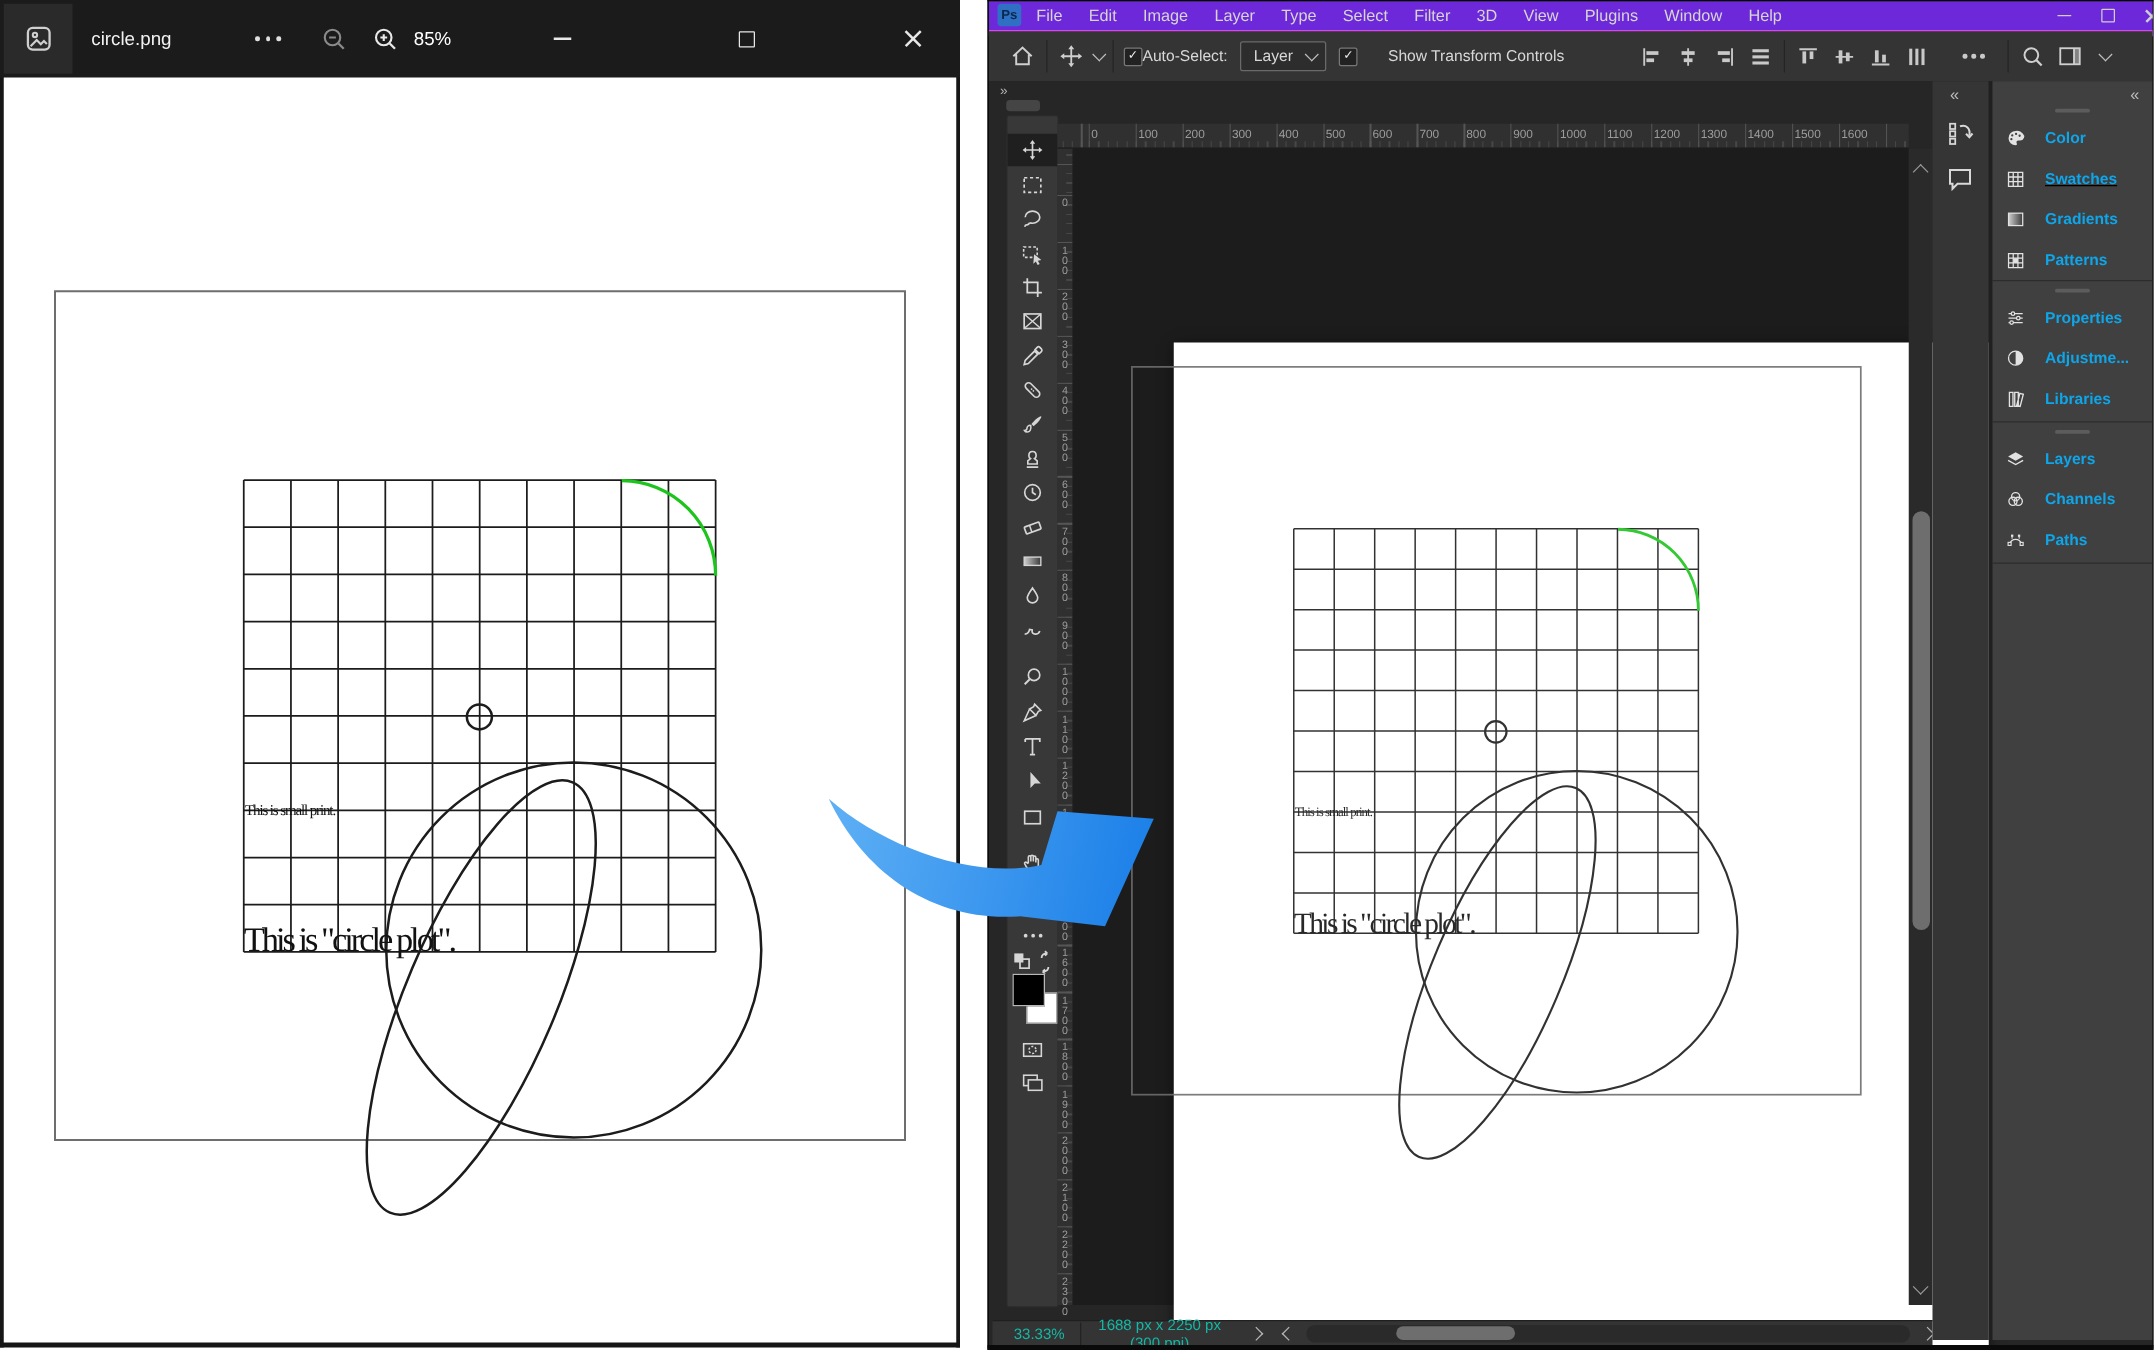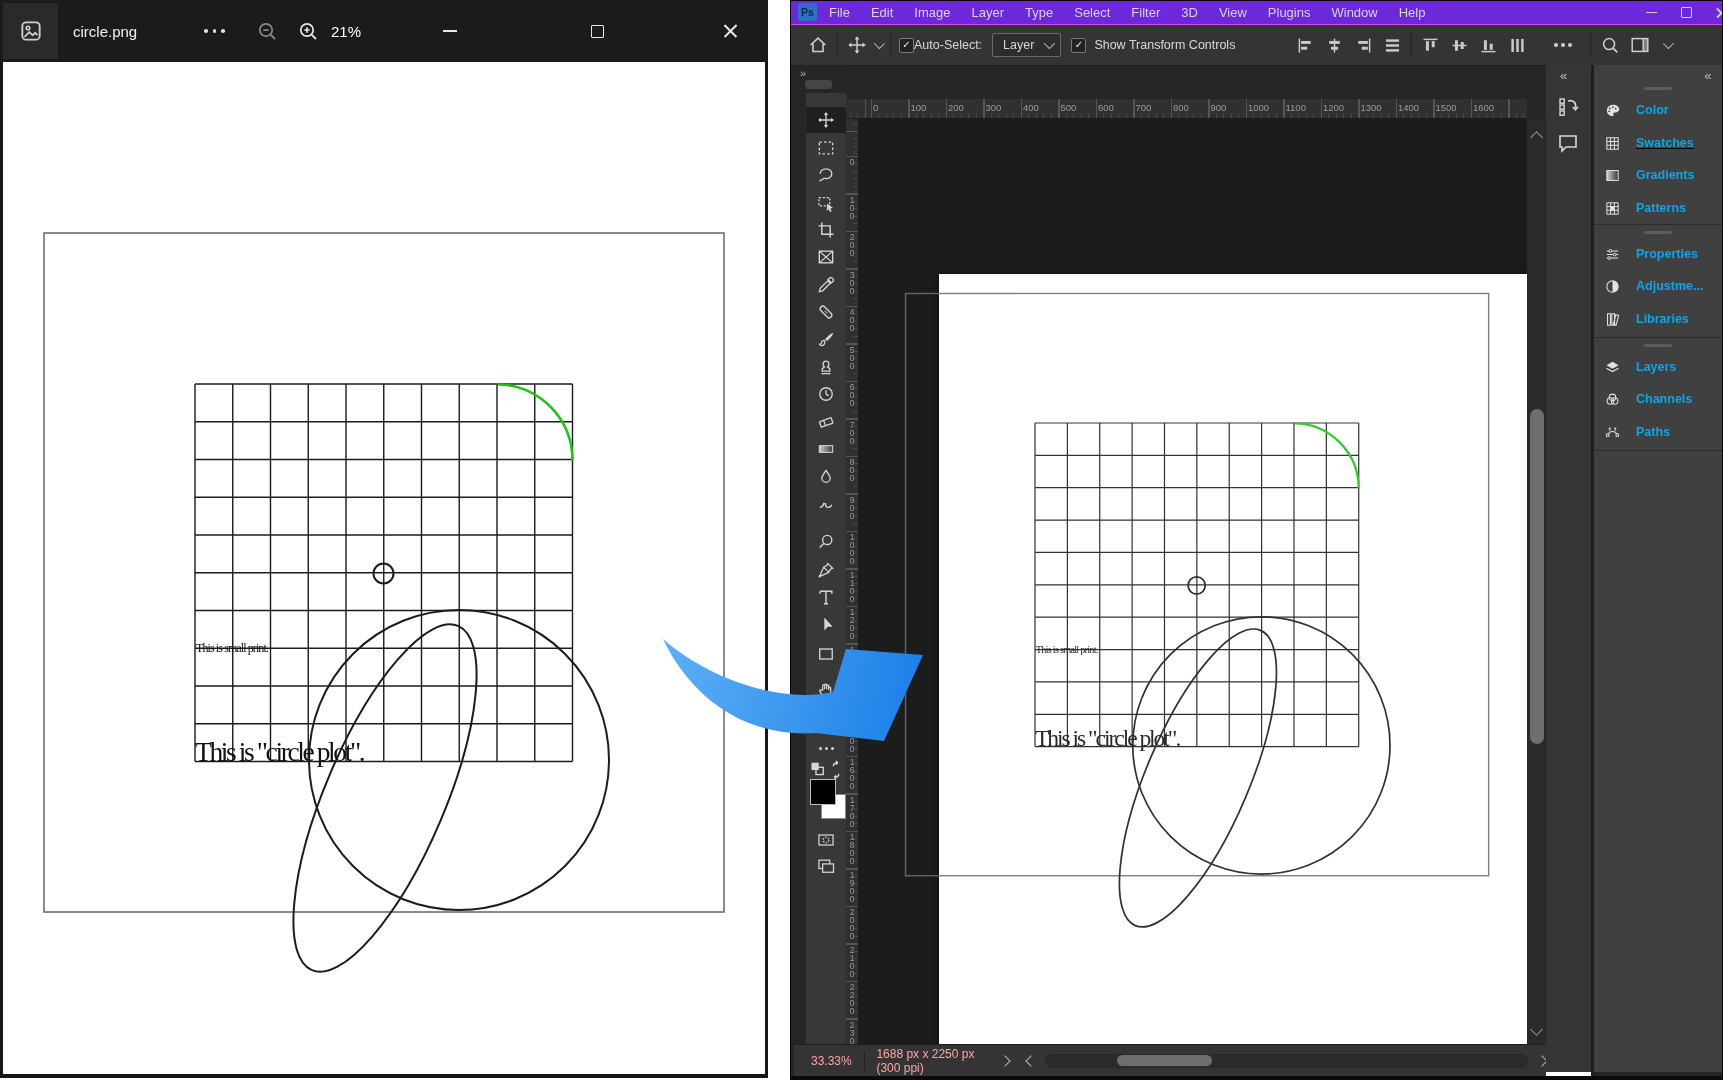--- a/index.html
+++ b/index.html
@@ -87,22 +87,22 @@
     writing-mode:vertical-rl;text-orientation:upright;letter-spacing:-2px;}
   #ps-canvas{position:absolute;left:68px;top:118px;width:668px;bottom:32px;background:#1c1c1c;}
   #ps-page{position:absolute;left:80px;top:155px;width:652px;height:867px;background:#ffffff;
     box-shadow:0 2px 10px rgba(0,0,0,0.55);}
 
   #ps-vscroll{position:absolute;left:736px;top:118px;width:19px;bottom:32px;background:#2a2a2a;}
   #vthumb{position:absolute;left:2.5px;top:290px;width:14px;height:335px;background:#6e6e6e;border-radius:7px;}
   .sb-ar{position:absolute;left:5px;width:8px;height:8px;border-right:1.6px solid #9a9a9a;border-bottom:1.6px solid #9a9a9a;}
   #vs-up{top:14px;transform:rotate(-135deg);}  #vs-down{bottom:10px;transform:rotate(45deg);}
 
-  #ps-statusbar{position:absolute;left:3px;top:auto;bottom:0;width:752px;height:32px;background:#343434;
-    border-top:1px solid #1f1f1f;display:flex;align-items:center;color:#fca5a5;font-size:12px;box-sizing:border-box;}
+  #ps-statusbar{position:absolute;left:3px;top:auto;bottom:0;width:752px;height:20px;background:#343434;
+    border-top:1px solid #1f1f1f;display:flex;align-items:center;color:#14b8a6;font-size:12px;box-sizing:border-box;text-align:center;}
   #sb-zoom{margin-left:17px;} .sb-sep{width:1px;height:18px;background:#222;margin:0 12px;}
   .chev-r{width:7px;height:7px;border-right:1.6px solid #b5b5b5;border-bottom:1.6px solid #b5b5b5;transform:rotate(-45deg);flex:none;}
   .chev-l{width:7px;height:7px;border-right:1.6px solid #b5b5b5;border-bottom:1.6px solid #b5b5b5;transform:rotate(135deg);flex:none;}
   #hscroll-track{position:relative;height:14px;background:#2a2a2a;border-radius:7px;margin:0 10px;flex:none;width:483px;}
   #hthumb{position:absolute;left:72px;top:1.5px;width:95px;height:11px;background:#6e6e6e;border-radius:6px;}
 
   #ps-panelstrip{position:absolute;left:755px;top:64px;width:45px;bottom:4px;background:#353535;}
   #ps-paneldiv{position:absolute;left:800px;top:64px;width:3px;bottom:4px;background:#202020;}
   #ps-panelmain{position:absolute;left:803px;top:64px;right:0;bottom:4px;background:#404040;}
   .collapse{color:#bdbdbd;font-size:13px;letter-spacing:-1.5px;}
@@ -368,21 +368,21 @@
           <i></i>
           <i></i>
           <i></i>
         </div>
       <svg class="lw-ico dim" style="left:255px">
           <use href="#i-mag-minus"></use>
         </svg>
       <svg class="lw-ico" style="left:296px">
           <use href="#i-mag-plus"></use>
         </svg>
-      <div id="lw-zoom">21%</div>
+      <div id="lw-zoom">85%</div>
       <div class="cap" style="left:430px">
           <div class="glyph-min"></div>
         </div>
       <div class="cap" style="left:577px">
           <div class="glyph-max"></div>
         </div>
       <div class="cap" style="left:710px">
           <div class="glyph-x"></div>
         </div>
     </div>
@@ -428,21 +428,21 @@
         </svg>
       <div class="chevd" style="margin-left:6px"></div>
       <div class="opt-sep"></div>
       <div class="chk">✓</div>
       <span style="margin-left:0">Auto-Select:</span>
       <div id="opt-target">
         <span>Layer</span>
         <div class="chevd"></div>
       </div>
       <div class="chk">✓</div>
-      <span style="margin-left:8px">Show Transform Controls</span>
+      <span style="margin-left:24px">Show Transform Controls</span>
       <div id="align-group-a" style="display:flex;align-items:center;gap:8px;margin-left:60px">
           <svg class="align-ic">
             <use href="#i-align-left"></use>
           </svg>
           <svg class="align-ic">
             <use href="#i-align-center-h"></use>
           </svg>
           <svg class="align-ic">
             <use href="#i-align-right"></use>
           </svg>

